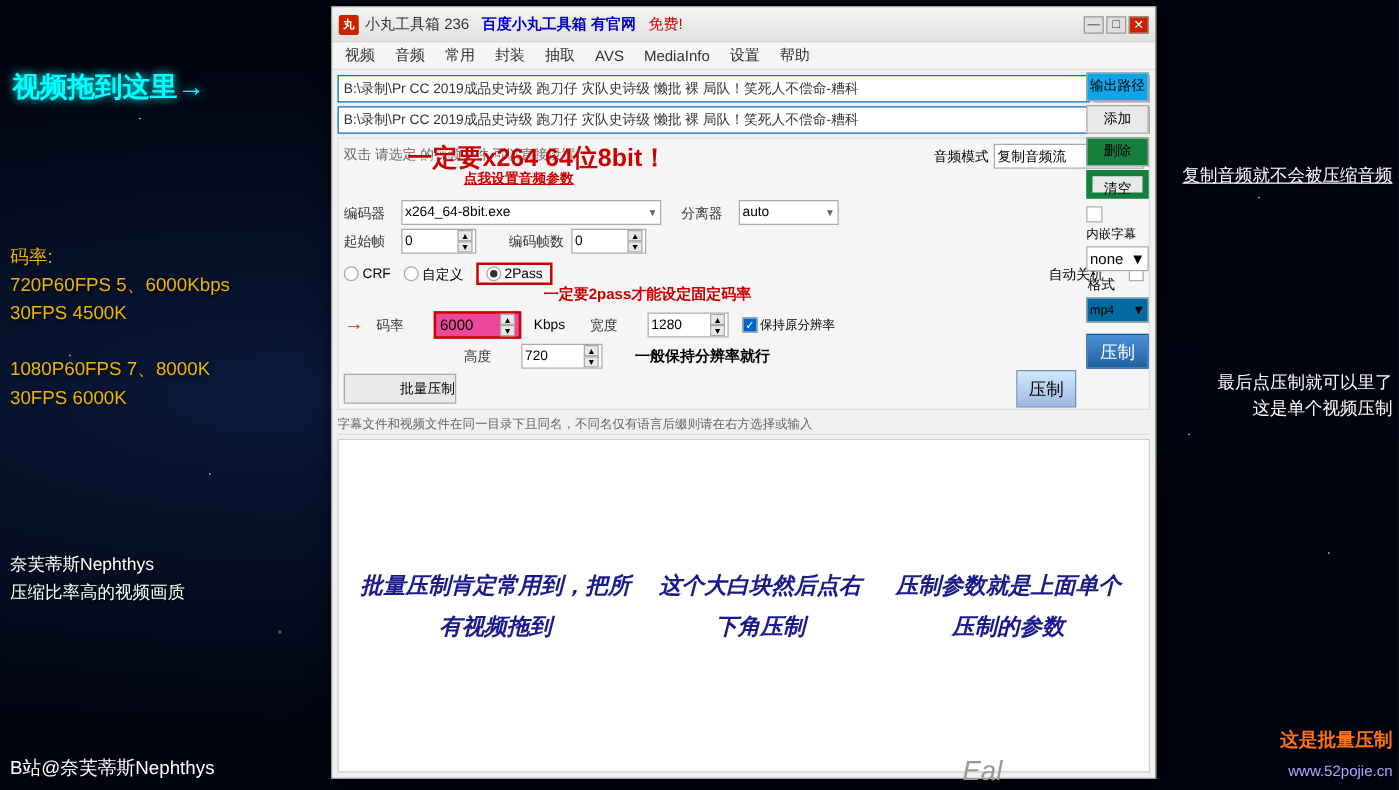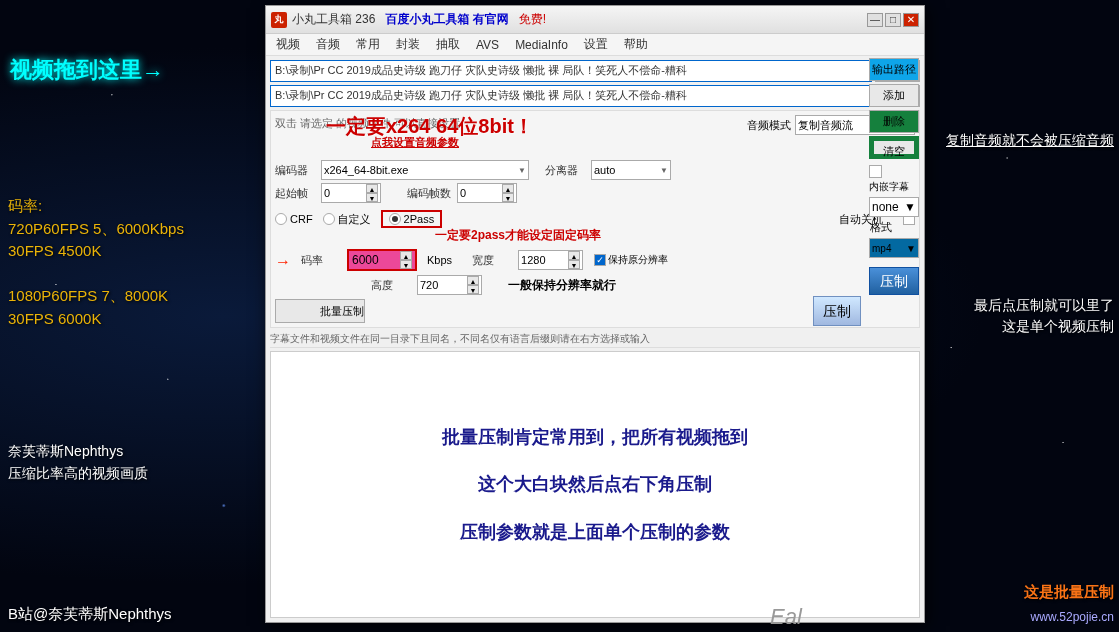--- a/index.html
+++ b/index.html
@@ -642,21 +642,21 @@
       </div>
 
       <div style="display:flex; gap:6px; margin-top:4px; align-items:center;">
         <div style="width:90px; height:24px; background:#e8e8e8; border:1px solid #aaa; font-size:11px; text-align:right; line-height:22px; cursor:pointer;">批量压制</div>
         <div style="position:absolute; right:58px; top:185px; width:48px; height:30px; background:linear-gradient(to bottom,#d0e8ff,#a0b8e0); border:1px solid #7090c0; font-size:14px; text-align:center; line-height:28px; cursor:pointer;">压制</div>
       </div>
     </div>
 
     <div style="font-size:10px; color:#666; padding:1px 0; border-bottom:1px solid #ddd;">字幕文件和视频文件在同一目录下且同名，不同名仅有语言后缀则请在右方选择或输入</div>
 
-    <div style="flex:1; background:white; border:1px solid #ccc; display:flex; flex-direction:column; align-items:center; justify-content:center; gap:15px; padding:14px;">
+    <div style="flex:1; background:white; border:1px solid #ccc; display:flex; flex-direction:row; align-items:center; justify-content:center; gap:15px; padding:14px;font-style:italic;">
       <div class="batch-text">批量压制肯定常用到，把所有视频拖到</div>
       <div class="batch-text">这个大白块然后点右下角压制</div>
       <div class="batch-text">压制参数就是上面单个压制的参数</div>
     </div>
   </div>
 
   <div style="position:absolute; right:4px; top:52px; width:52px; display:flex; flex-direction:column; gap:3px; align-items:center;">
     <div style="width:50px; height:23px; background:#0ea5e9; border:1px solid #aaa; font-size:11px; text-align:center; line-height:21px; cursor:pointer;">输出路径</div>
     <div style="width:50px; height:23px; background:#e8e8e8; border:1px solid #aaa; font-size:11px; text-align:center; line-height:21px; cursor:pointer;">添加</div>
     <div style="width:50px; height:23px; background:#15803d; border:1px solid #aaa; font-size:11px; text-align:center; line-height:21px; cursor:pointer;">删除</div>

